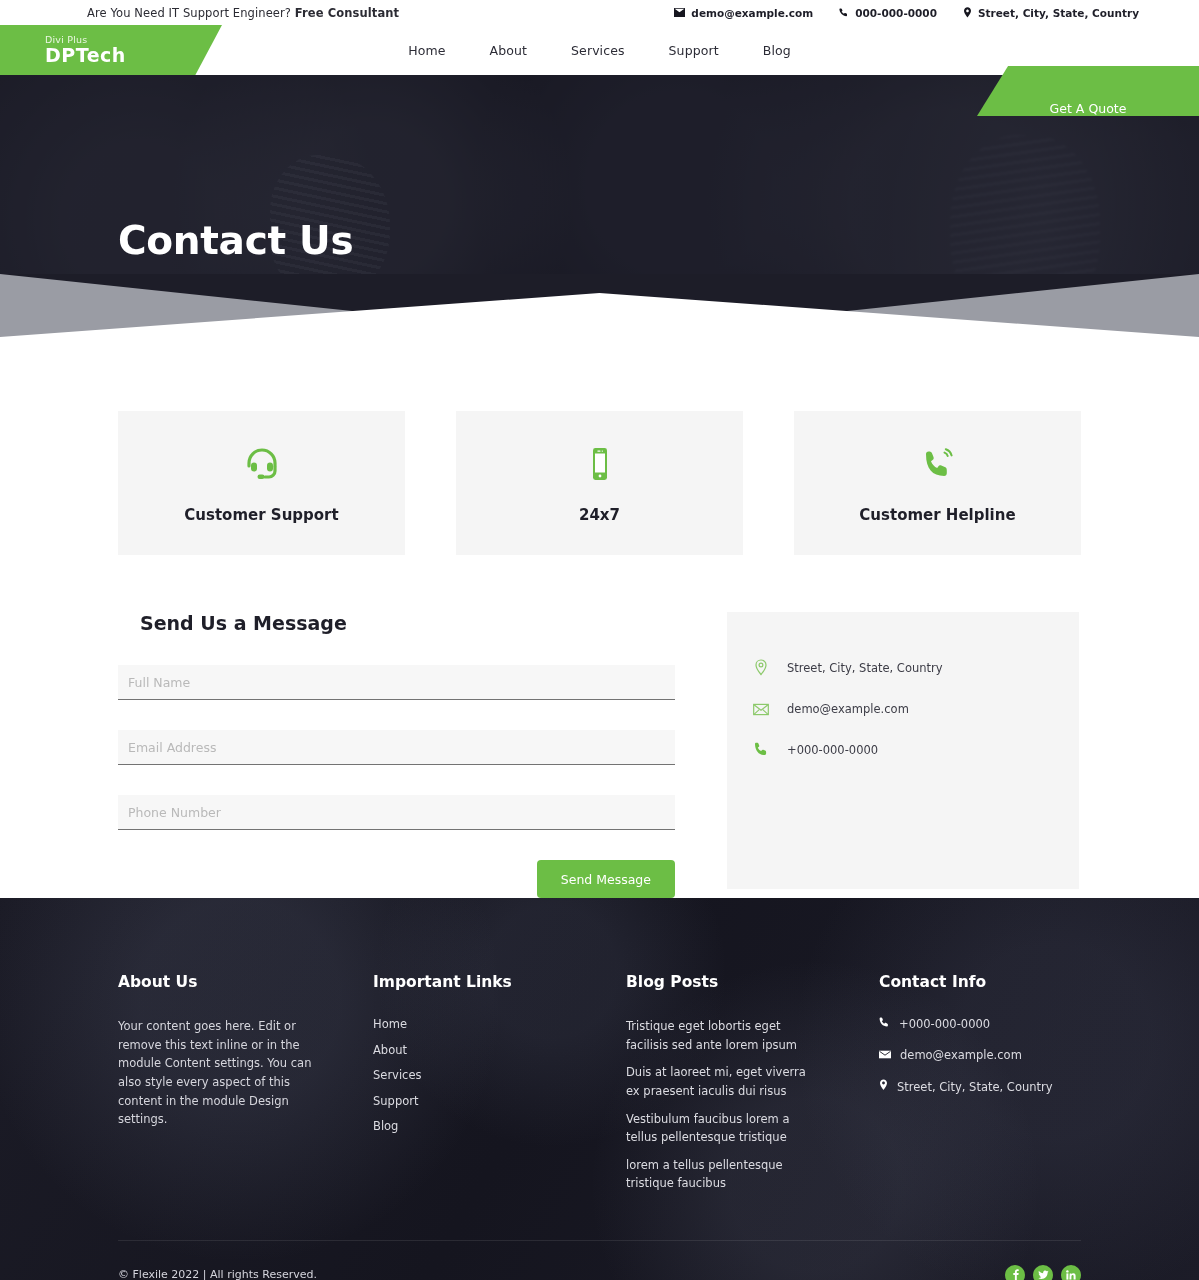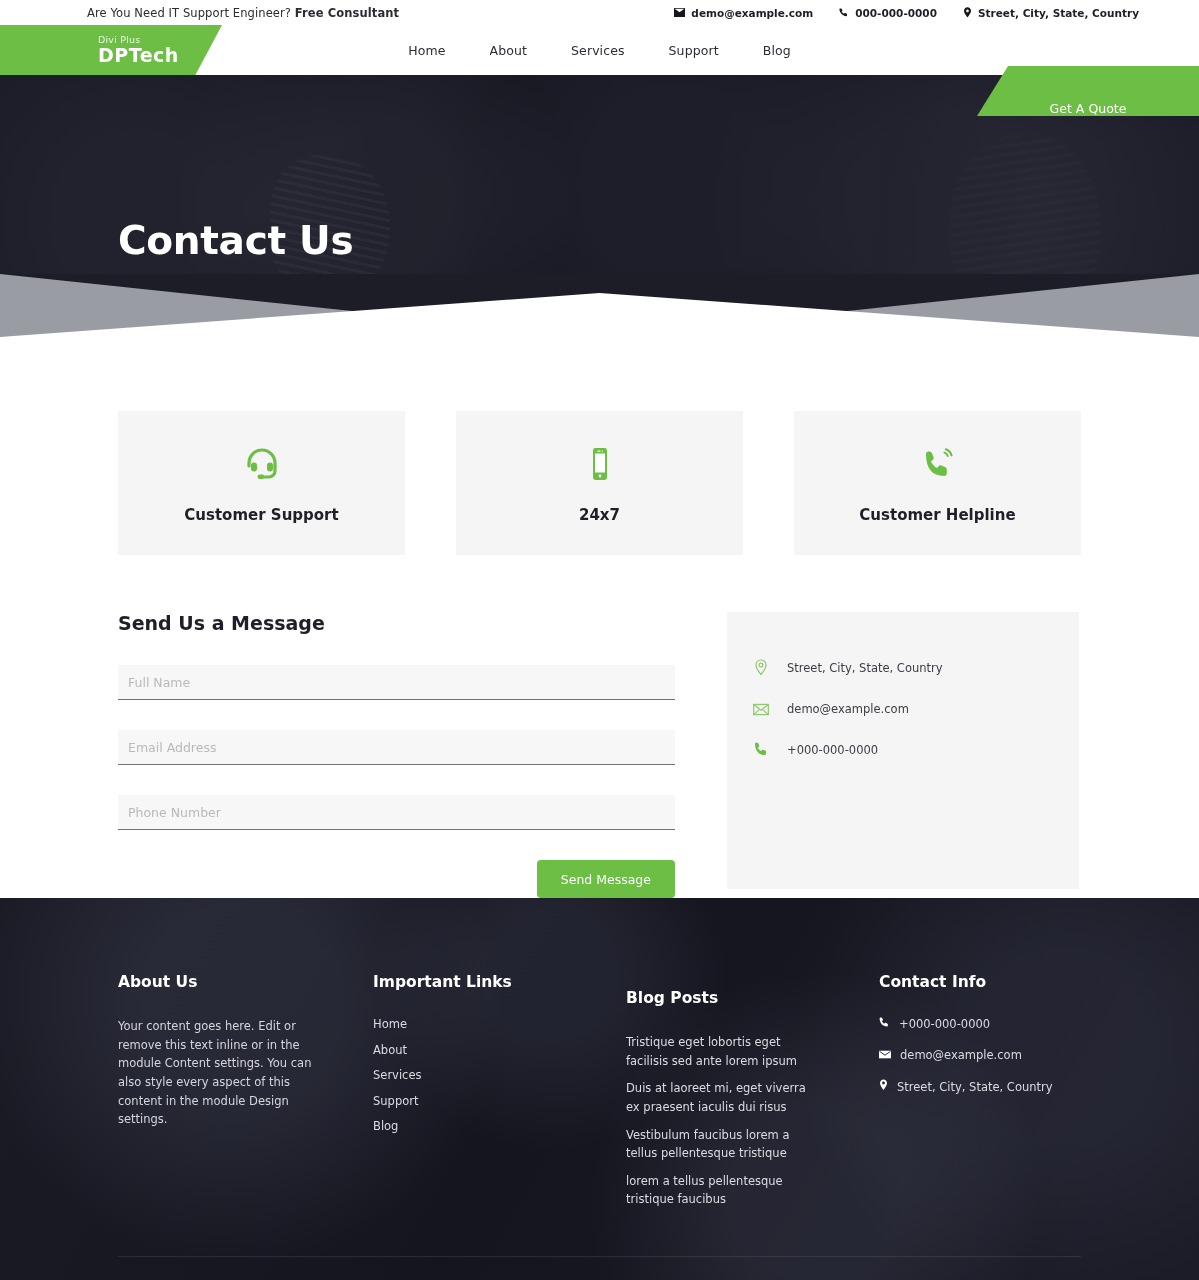--- a/index.html
+++ b/index.html
@@ -31,21 +31,21 @@
   
   .header {
     position:relative; height:50px; background:#ffffff;
     z-index:5; display:flex; align-items:stretch;
   }
   .logo-wrap {
     position:relative; width:222px; height:50px;
     background:#6cbe45;
     clip-path: polygon(0 0, 100% 0, 88% 100%, 0 100%);
     display:flex; flex-direction:column; justify-content:center;
-    padding-left:98px;
+    padding-left:45px;
   }
   .logo-sub {
     font-size:9.5px; color:#eaf7e2; line-height:1;
     margin-bottom:2px; letter-spacing:0.2px;
   }
   .logo-main {
     font-size:19px; font-weight:bold; color:#ffffff;
     line-height:1; letter-spacing:0.5px;
     font-family:"DejaVu Sans", sans-serif;
   }
@@ -128,21 +128,21 @@
   }
   .card-icon { height:44px; display:flex; align-items:center; }
   .card-label { font-size:15px; font-weight:bold; color:#1f1f29; }
 
   
   .lower {
     display:flex; gap:52px; padding:57px 118px 0 118px; align-items:flex-start;
   }
   .form-col { width:557px; }
   .form-title {
-    font-size:19px; font-weight:bold; color:#1f1f29; margin-bottom:31px;
+    font-size:19px; font-weight:bold; color:#1f1f29; margin-bottom:31px;margin-left:22px;
   }
   .field {
     width:100%; height:35px; background:#f7f7f7;
     border:none; border-bottom:1px solid #737373;
     padding:0 10px; font-size:12.5px; color:#555;
     font-family:"DejaVu Sans", sans-serif;
     margin-bottom:30px; display:block;
   }
   .field::placeholder { color:#b9b9b9; }
   .send-row { display:flex; justify-content:flex-end; margin-top:7px; }
@@ -175,21 +175,21 @@
       radial-gradient(circle at 20% 25%, rgba(120,128,155,0.16) 0 10%, rgba(0,0,0,0) 26%),
       radial-gradient(circle at 46% 18%, rgba(110,118,145,0.14) 0 9%, rgba(0,0,0,0) 24%),
       radial-gradient(circle at 68% 70%, rgba(130,136,160,0.13) 0 10%, rgba(0,0,0,0) 26%),
       radial-gradient(circle at 88% 35%, rgba(115,122,150,0.12) 0 9%, rgba(0,0,0,0) 24%),
       linear-gradient(120deg,#1b1b26 0%,#15151f 45%,#1c1c28 100%);
   }
   .footer-inner { position:relative; z-index:2; display:flex; }
   .fcol { flex:1; }
   .fcol.c1 { width:255px; flex:none; }
   .fcol.c2 { width:253px; flex:none; }
-  .fcol.c3 { width:253px; flex:none;margin-top:16px; }
+  .fcol.c3 { width:253px; flex:none; }
   .fcol.c4 { flex:1; }
   .fheading {
     font-size:15.5px; font-weight:bold; color:#ffffff; margin-bottom:26px;
   }
   .fabout { font-size:11.5px; line-height:1.62; color:#d6d6dd; width:205px; }
   .flink {
     display:block; font-size:11.5px; color:#dcdce2;
     text-decoration:none; margin-bottom:11.5px;
   }
   .fpost { font-size:11.5px; line-height:1.62; color:#dcdce2; margin-bottom:9px; width:196px; }

